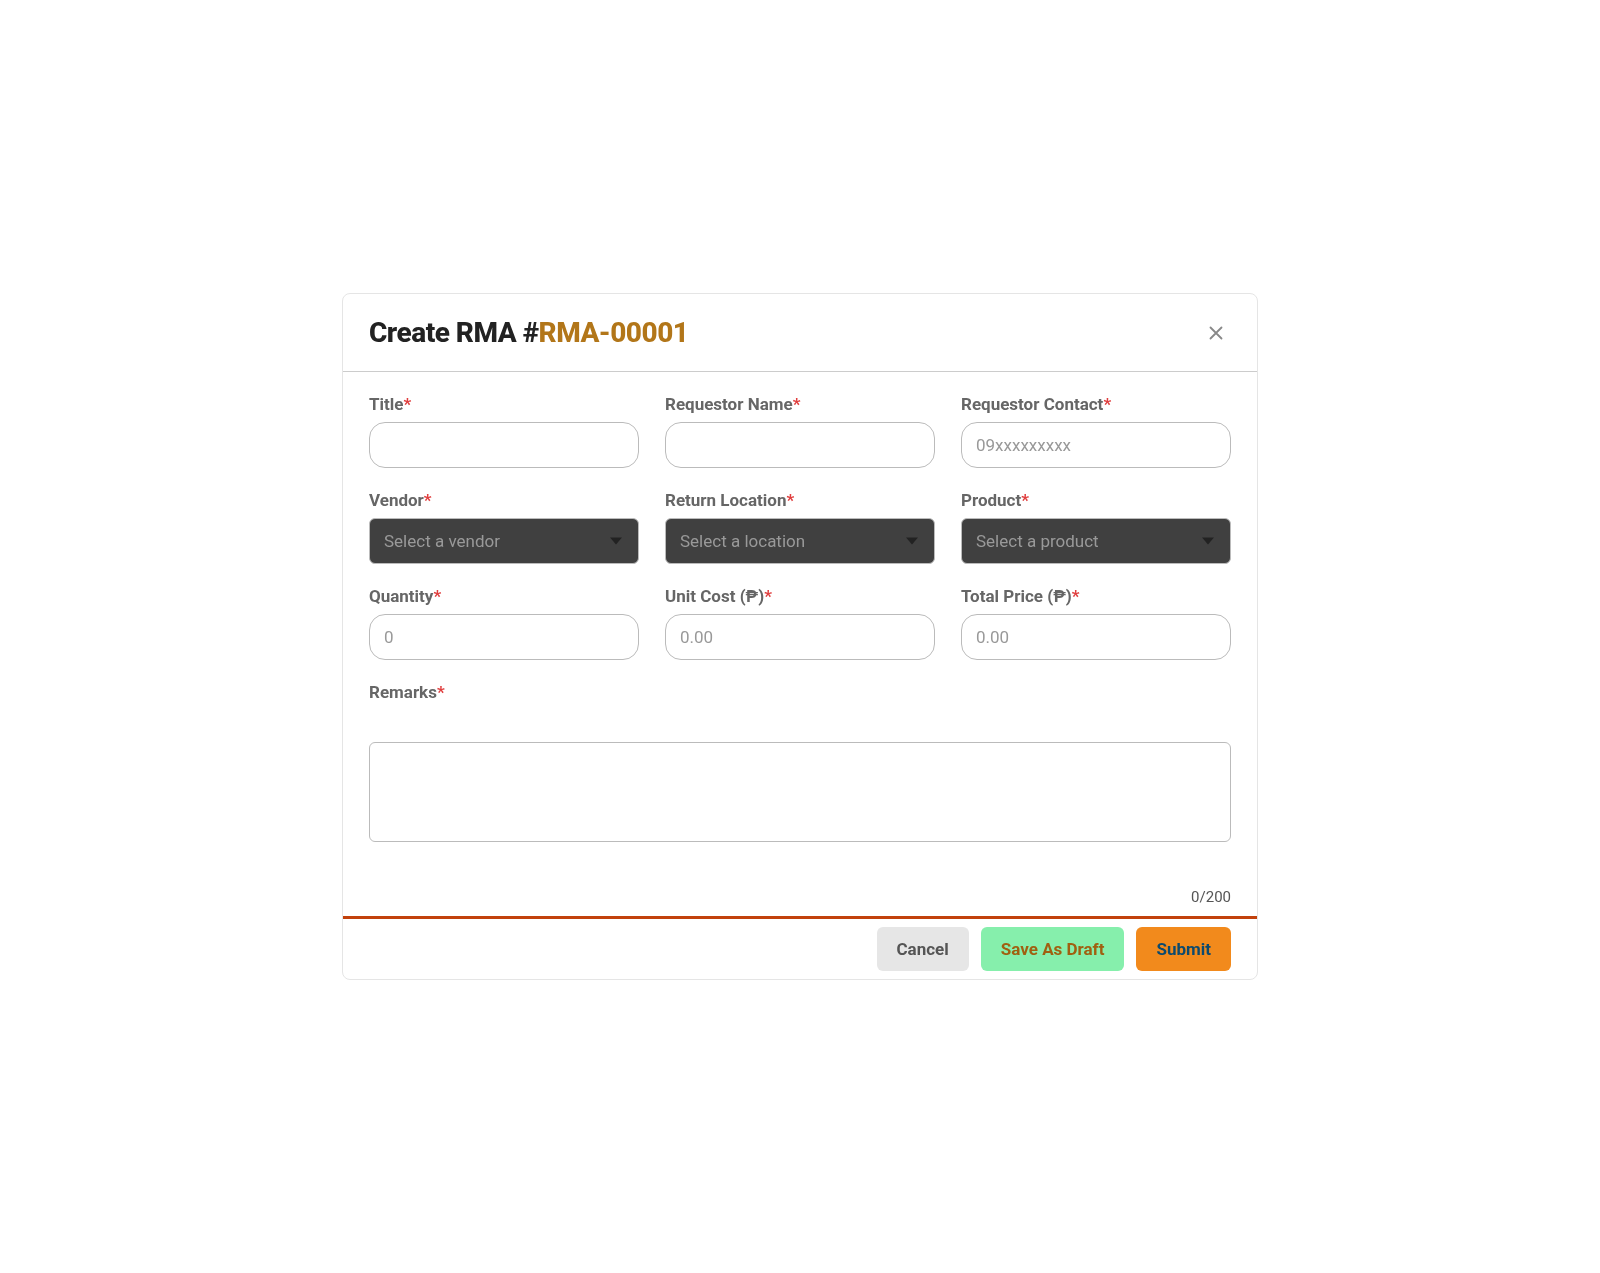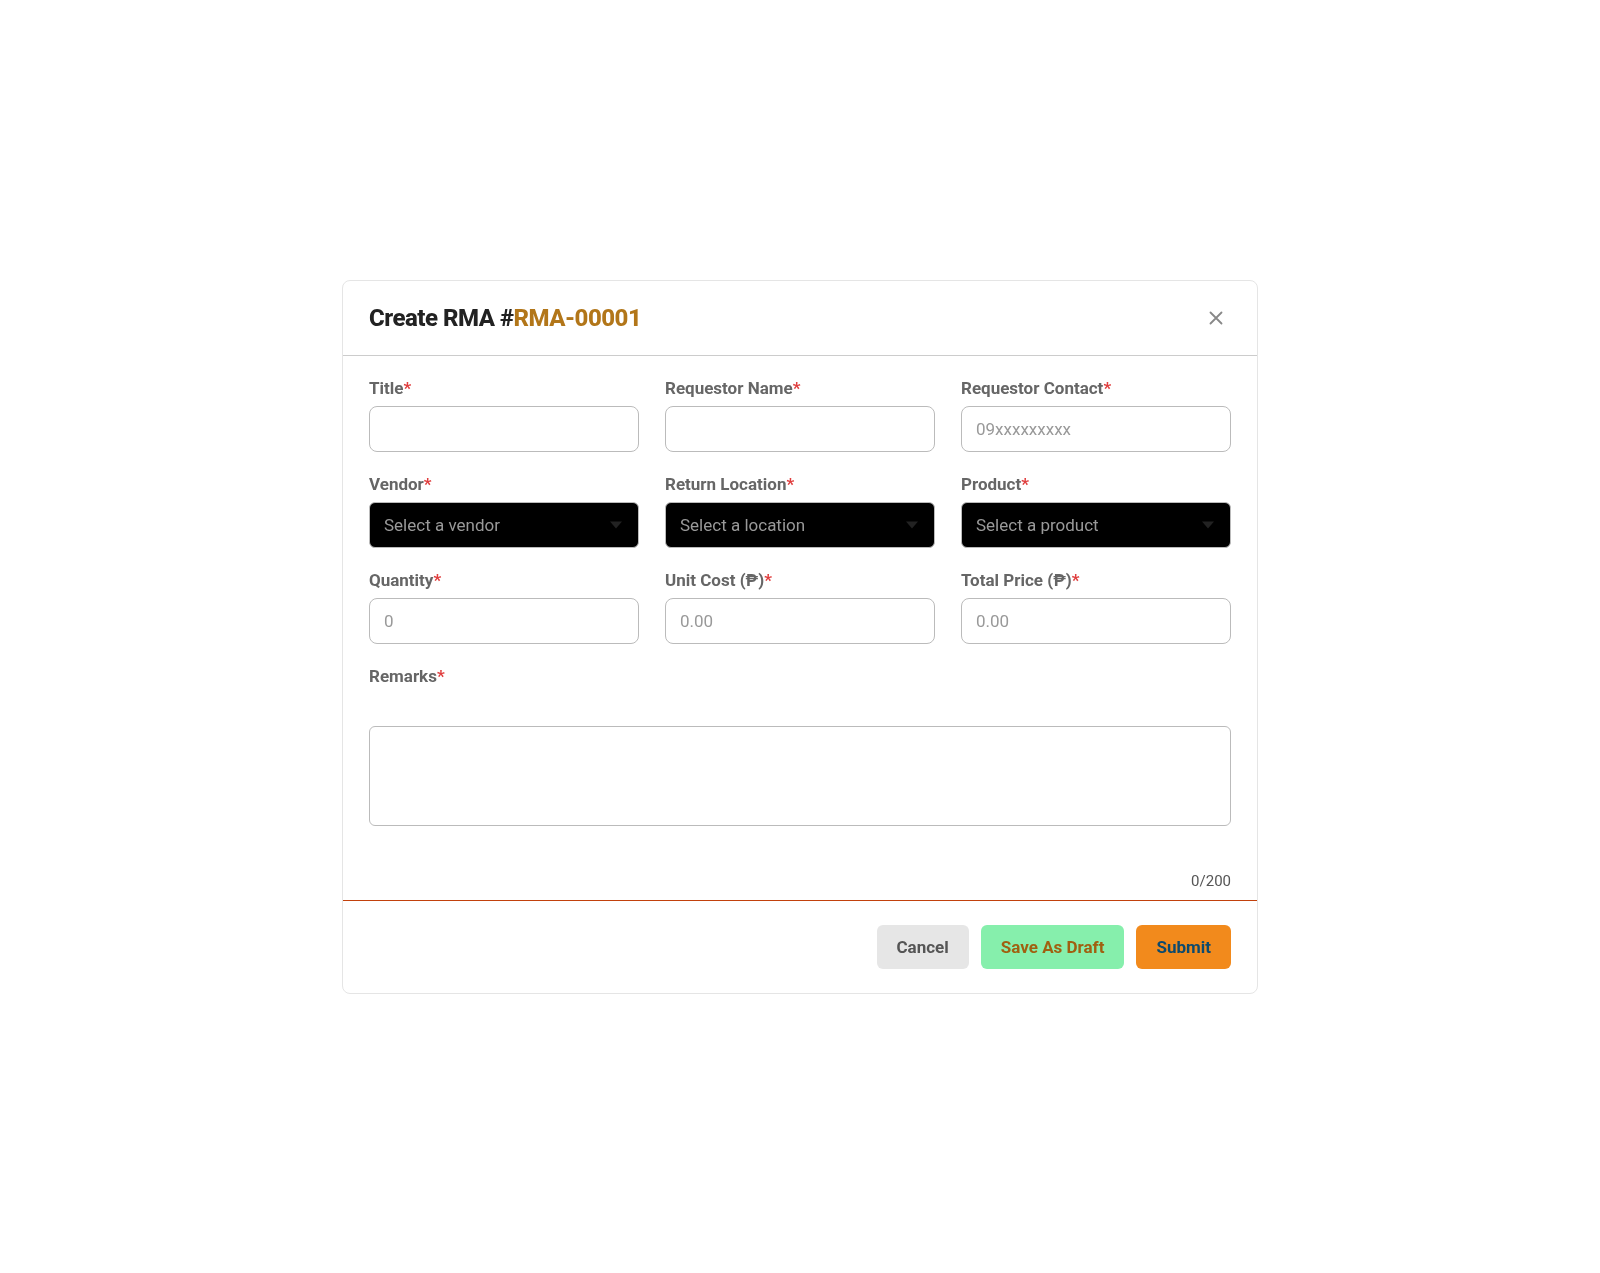--- a/index.html
+++ b/index.html
@@ -24,21 +24,21 @@
       overflow: hidden;
     }
     .modal-header {
       display: flex;
       align-items: center;
       justify-content: space-between;
       padding: 22px 26px;
       border-bottom: 1px solid #ccc;
     }
     .modal-title {
-      font-size: 24px;
+      font-size: 28px;
       font-weight: 800;
       color: #222;
       letter-spacing: -0.5px;
     }
     .modal-title-accent {
       color: #b27619;
     }
     .close-btn {
       background: none;
       border: none;
@@ -77,40 +77,40 @@
       color: #666;
       margin-bottom: 8px;
     }
     .required-mark {
       color: #e03e3e;
       font-weight: 700;
     }
     .field-input {
       height: 46px;
       border: 1px solid #bbb;
-      border-radius: 8px;
+      border-radius: 16px;
       padding: 0 14px;
       font-size: 17px;
       color: #333;
       background: #fff;
       outline: none;
       font-family: inherit;
     }
     .field-input::placeholder {
       color: #999;
     }
     .field-select {
       position: relative;
       height: 46px;
       border: 1px solid #bbb;
       border-radius: 6px;
       padding: 0 40px 0 14px;
       font-size: 17px;
       color: #999;
-      background: #000000;
+      background: #404040;
       display: flex;
       align-items: center;
       cursor: pointer;
     }
     .field-select .caret {
       position: absolute;
       right: 16px;
       top: 50%;
       transform: translateY(-50%);
       width: 0;
@@ -134,22 +134,22 @@
     .char-count {
       font-size: 15px;
       color: #555;
       text-align: right;
       margin-top: 14px;
     }
     .modal-footer {
       display: flex;
       justify-content: flex-end;
       gap: 12px;
-      padding: 24px 26px;
-      border-top: 1px solid #c2410c;
+      padding: 8px 26px;
+      border-top: 3px solid #c2410c;
     }
     .btn {
       border: none;
       border-radius: 6px;
       padding: 12px 20px;
       font-size: 17px;
       font-weight: 700;
       cursor: pointer;
       font-family: inherit;
     }

